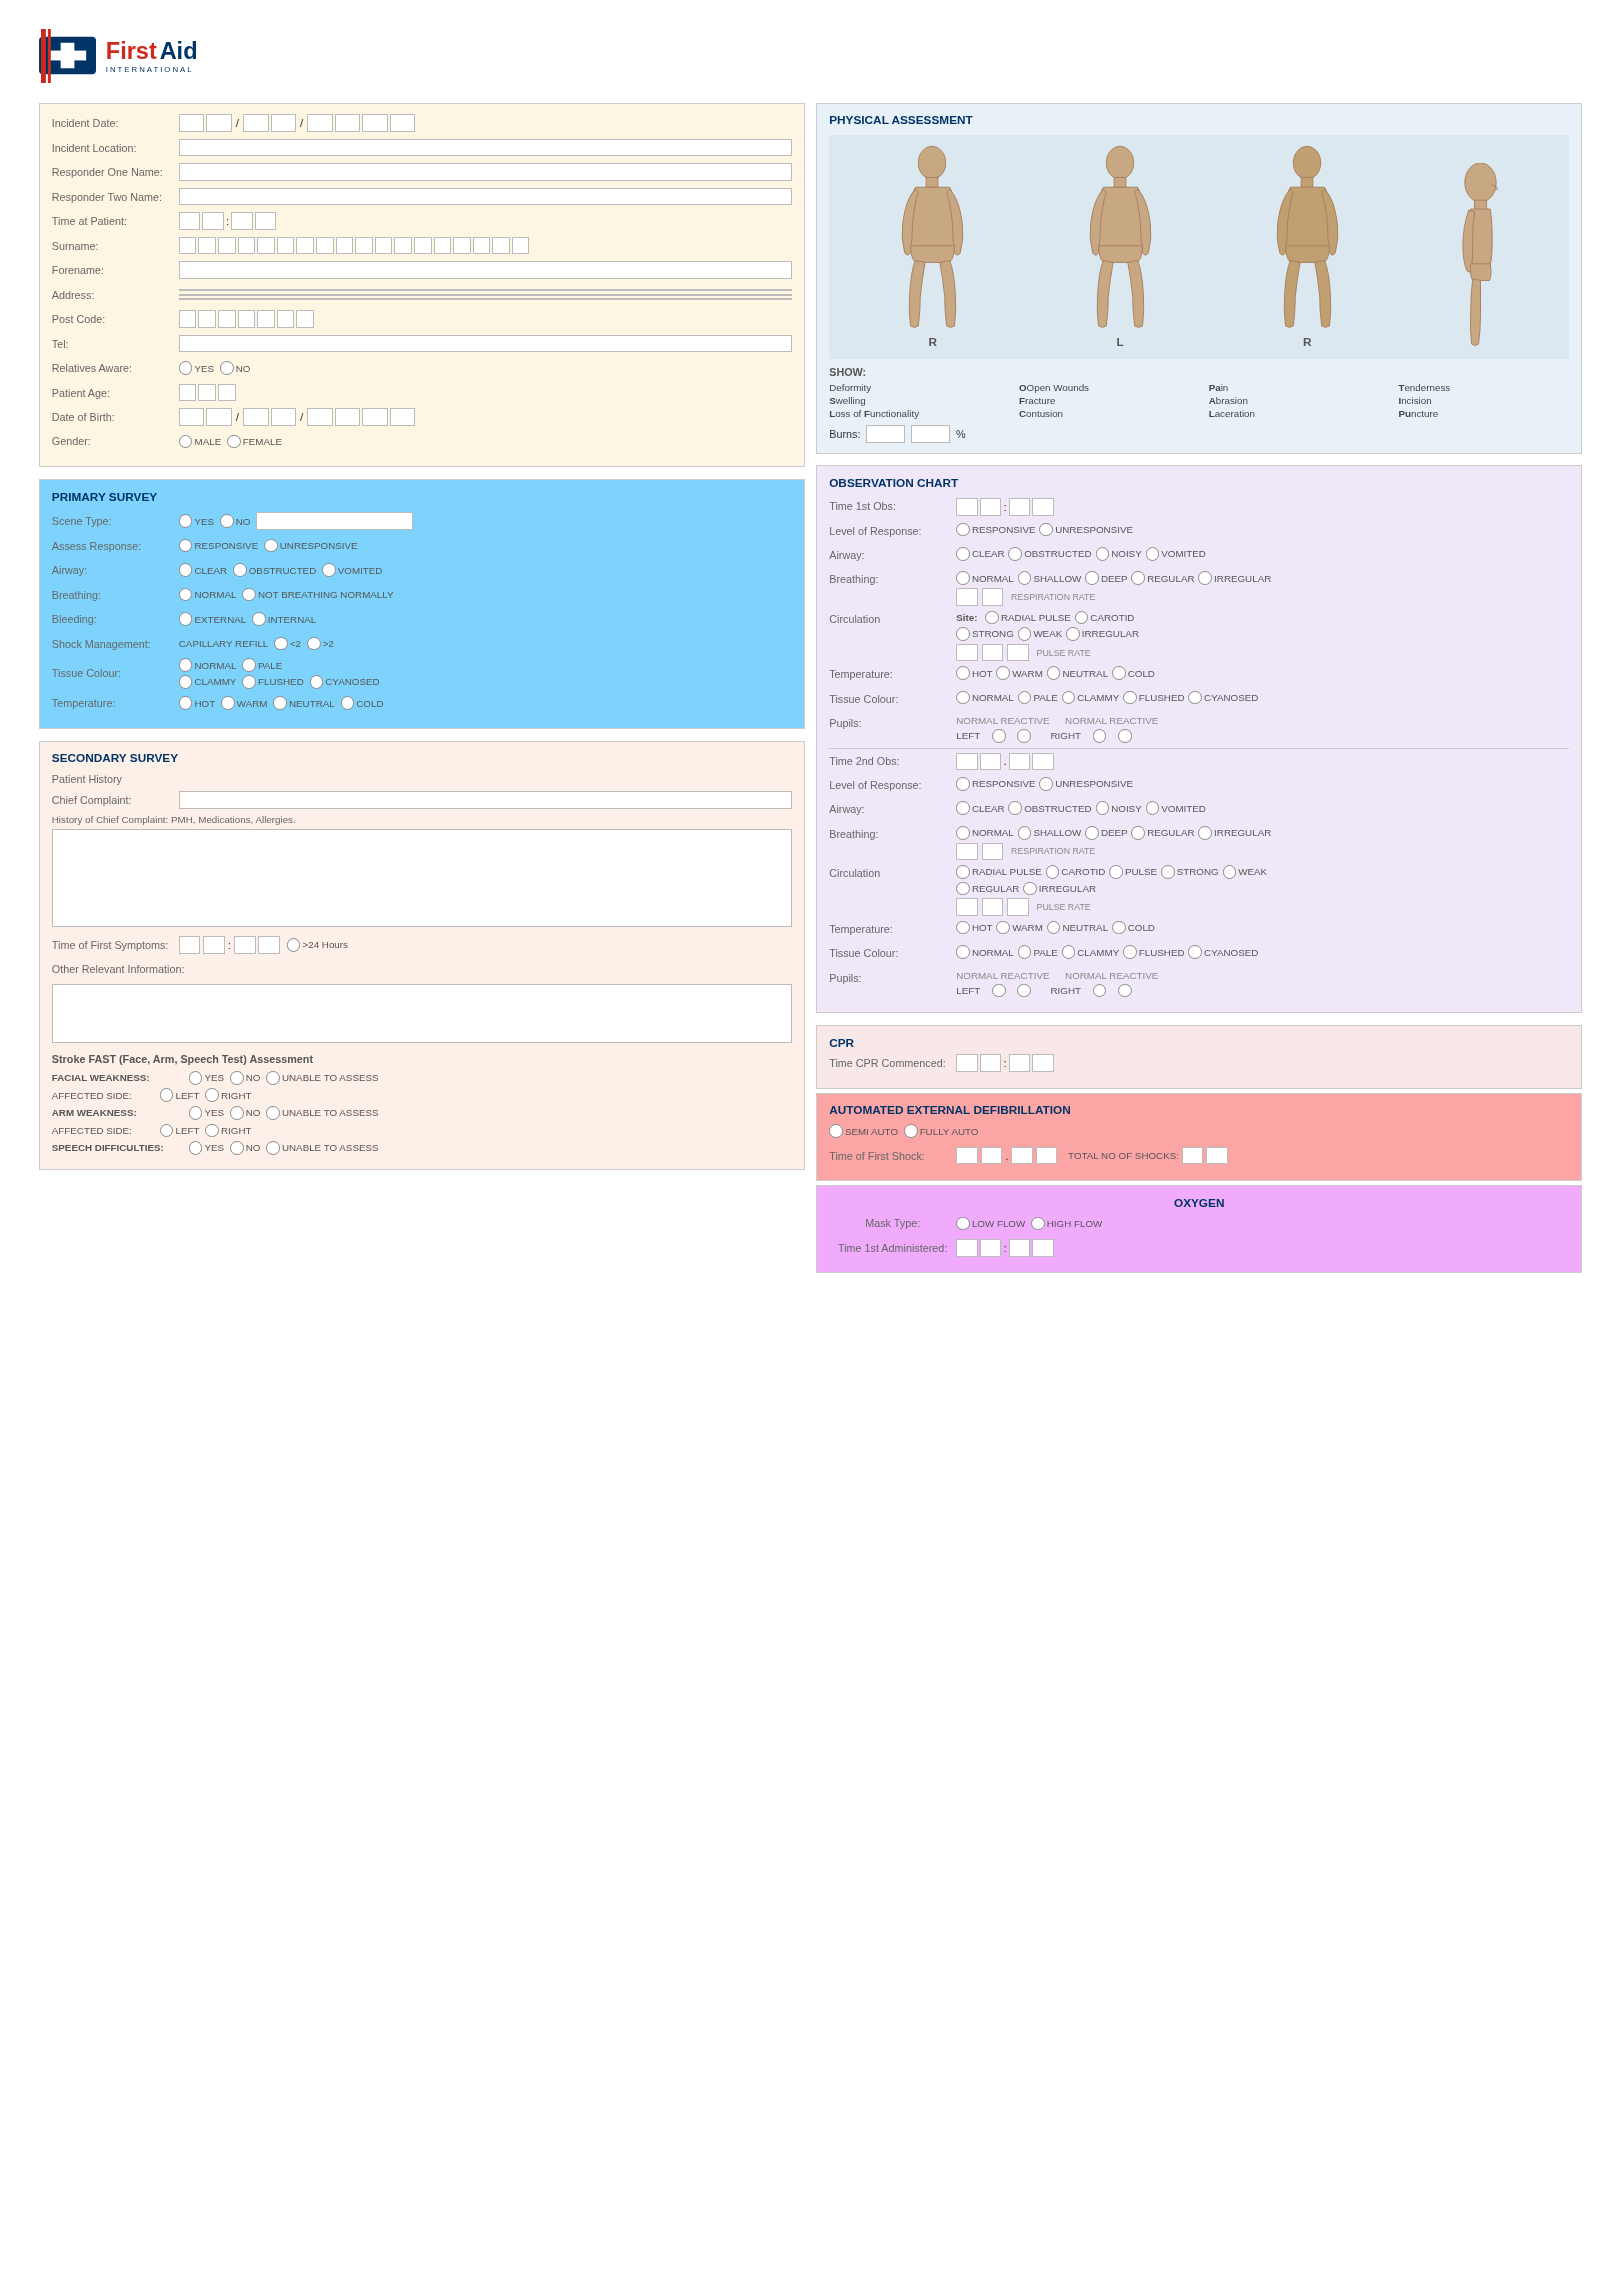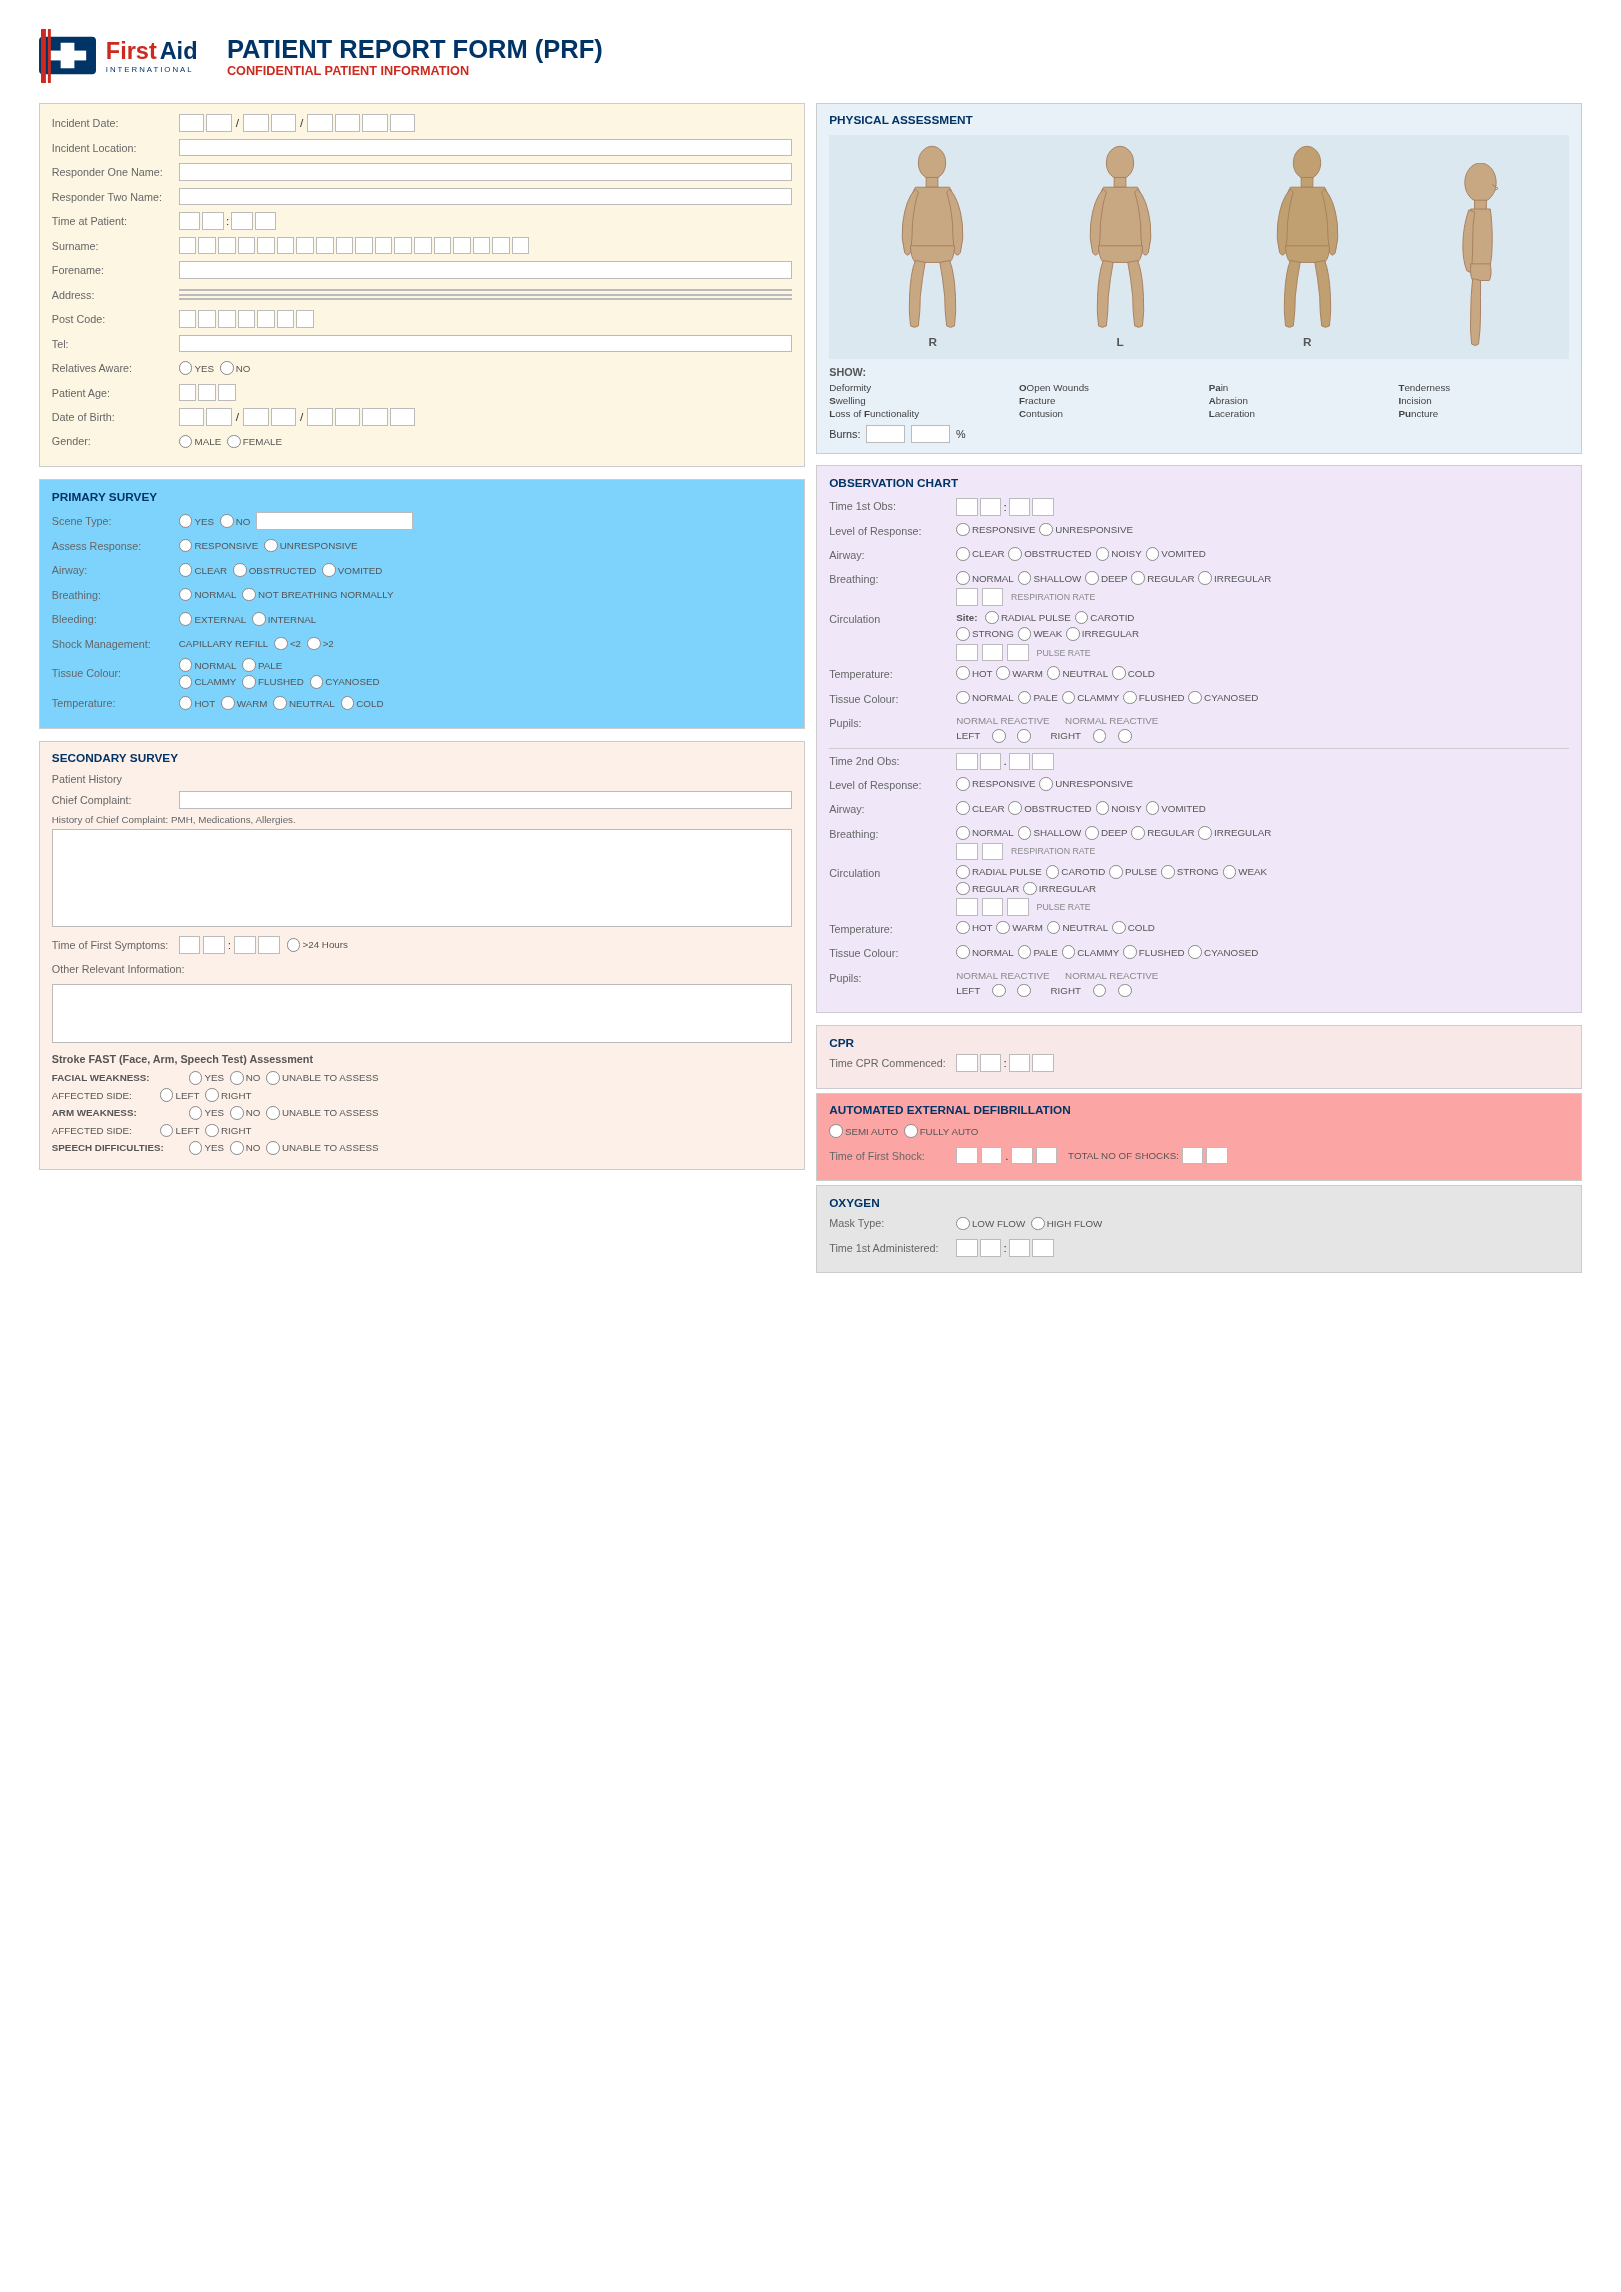--- a/index.html
+++ b/index.html
@@ -52,21 +52,21 @@
       border: 1px solid #ccc;
       padding: 9.8px 11.8px;
     }
     .section-incident { background: #fdf6e3; }
     .section-primary { background: #7dd3fc; }
     .section-secondary { background: #fdf0e8; }
     .section-physical { background: #e8f0f8; }
     .section-observation { background: #f0e8f8; }
     .section-cpr { background: #f8e8e8; }
     .section-aed { background: #fca5a5; }
-    .section-oxygen { background: #e5e5e5; }
+    .section-oxygen { background: #f0abfc; text-align: center; }
 
     .section-title {
       font-size: 11.8px;
       font-weight: bold;
       color: #003366;
       margin-bottom: 7.8px;
       text-transform: uppercase;
     }
 
     
@@ -202,24 +202,20 @@
         <rect x="2" y="0" width="5" height="55" fill="#cc2a1e"></rect>
         <rect x="9" y="0" width="3" height="55" fill="#cc2a1e"></rect>
       </svg>
       <div class="logo-text-block">
         <div style="display:flex;align-items:baseline;">
           <span style="font-size:23.5px;font-weight:bold;color:#cc2a1e;">First</span>
           <span style="font-size:23.5px;font-weight:bold;color:#003366;margin-left:2.9px;">Aid</span>
         </div>
         <span style="font-size:7.8px;color:#003366;letter-spacing:2px;">INTERNATIONAL</span>
       </div>
-    </div>
-    <div class="header-title-block">
-      <div class="header-title">PATIENT REPORT FORM (PRF)</div>
-      <div class="header-subtitle">CONFIDENTIAL PATIENT INFORMATION</div>
     </div>
   </div>
 
   <div class="main-grid">
 
     <div class="left-col">
 
       <div class="section section-incident">
 
         <div class="form-row">

